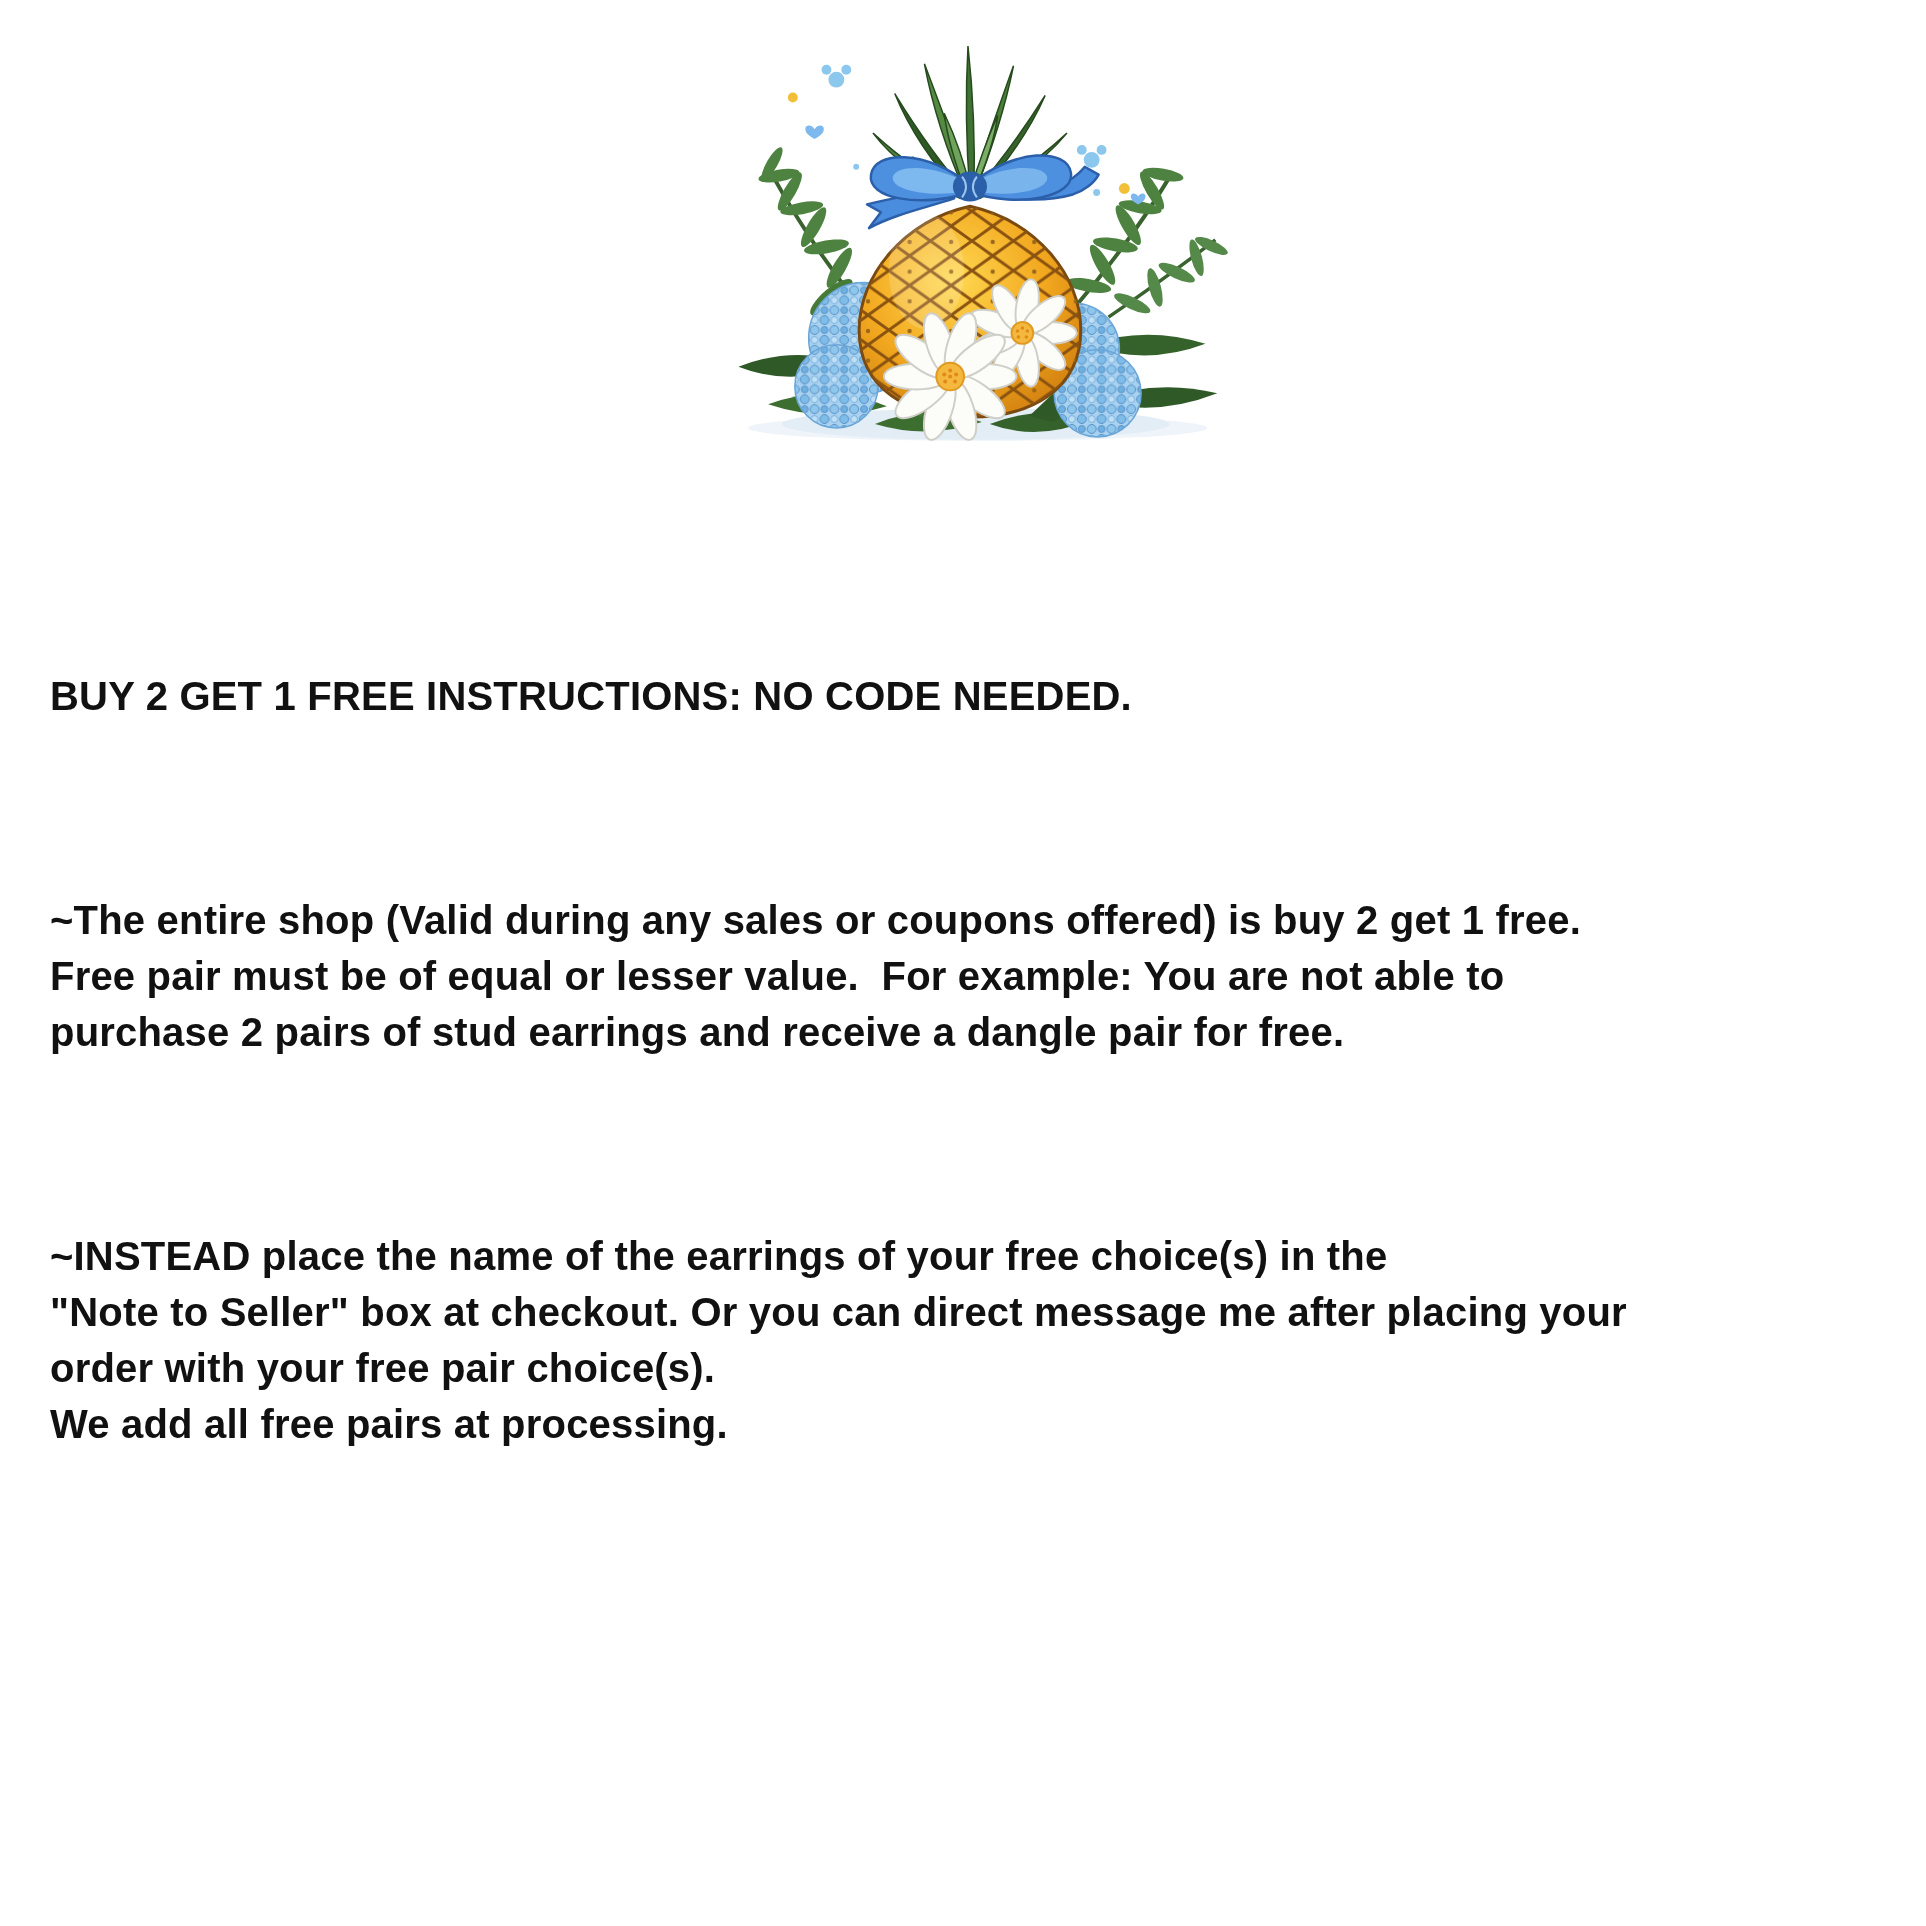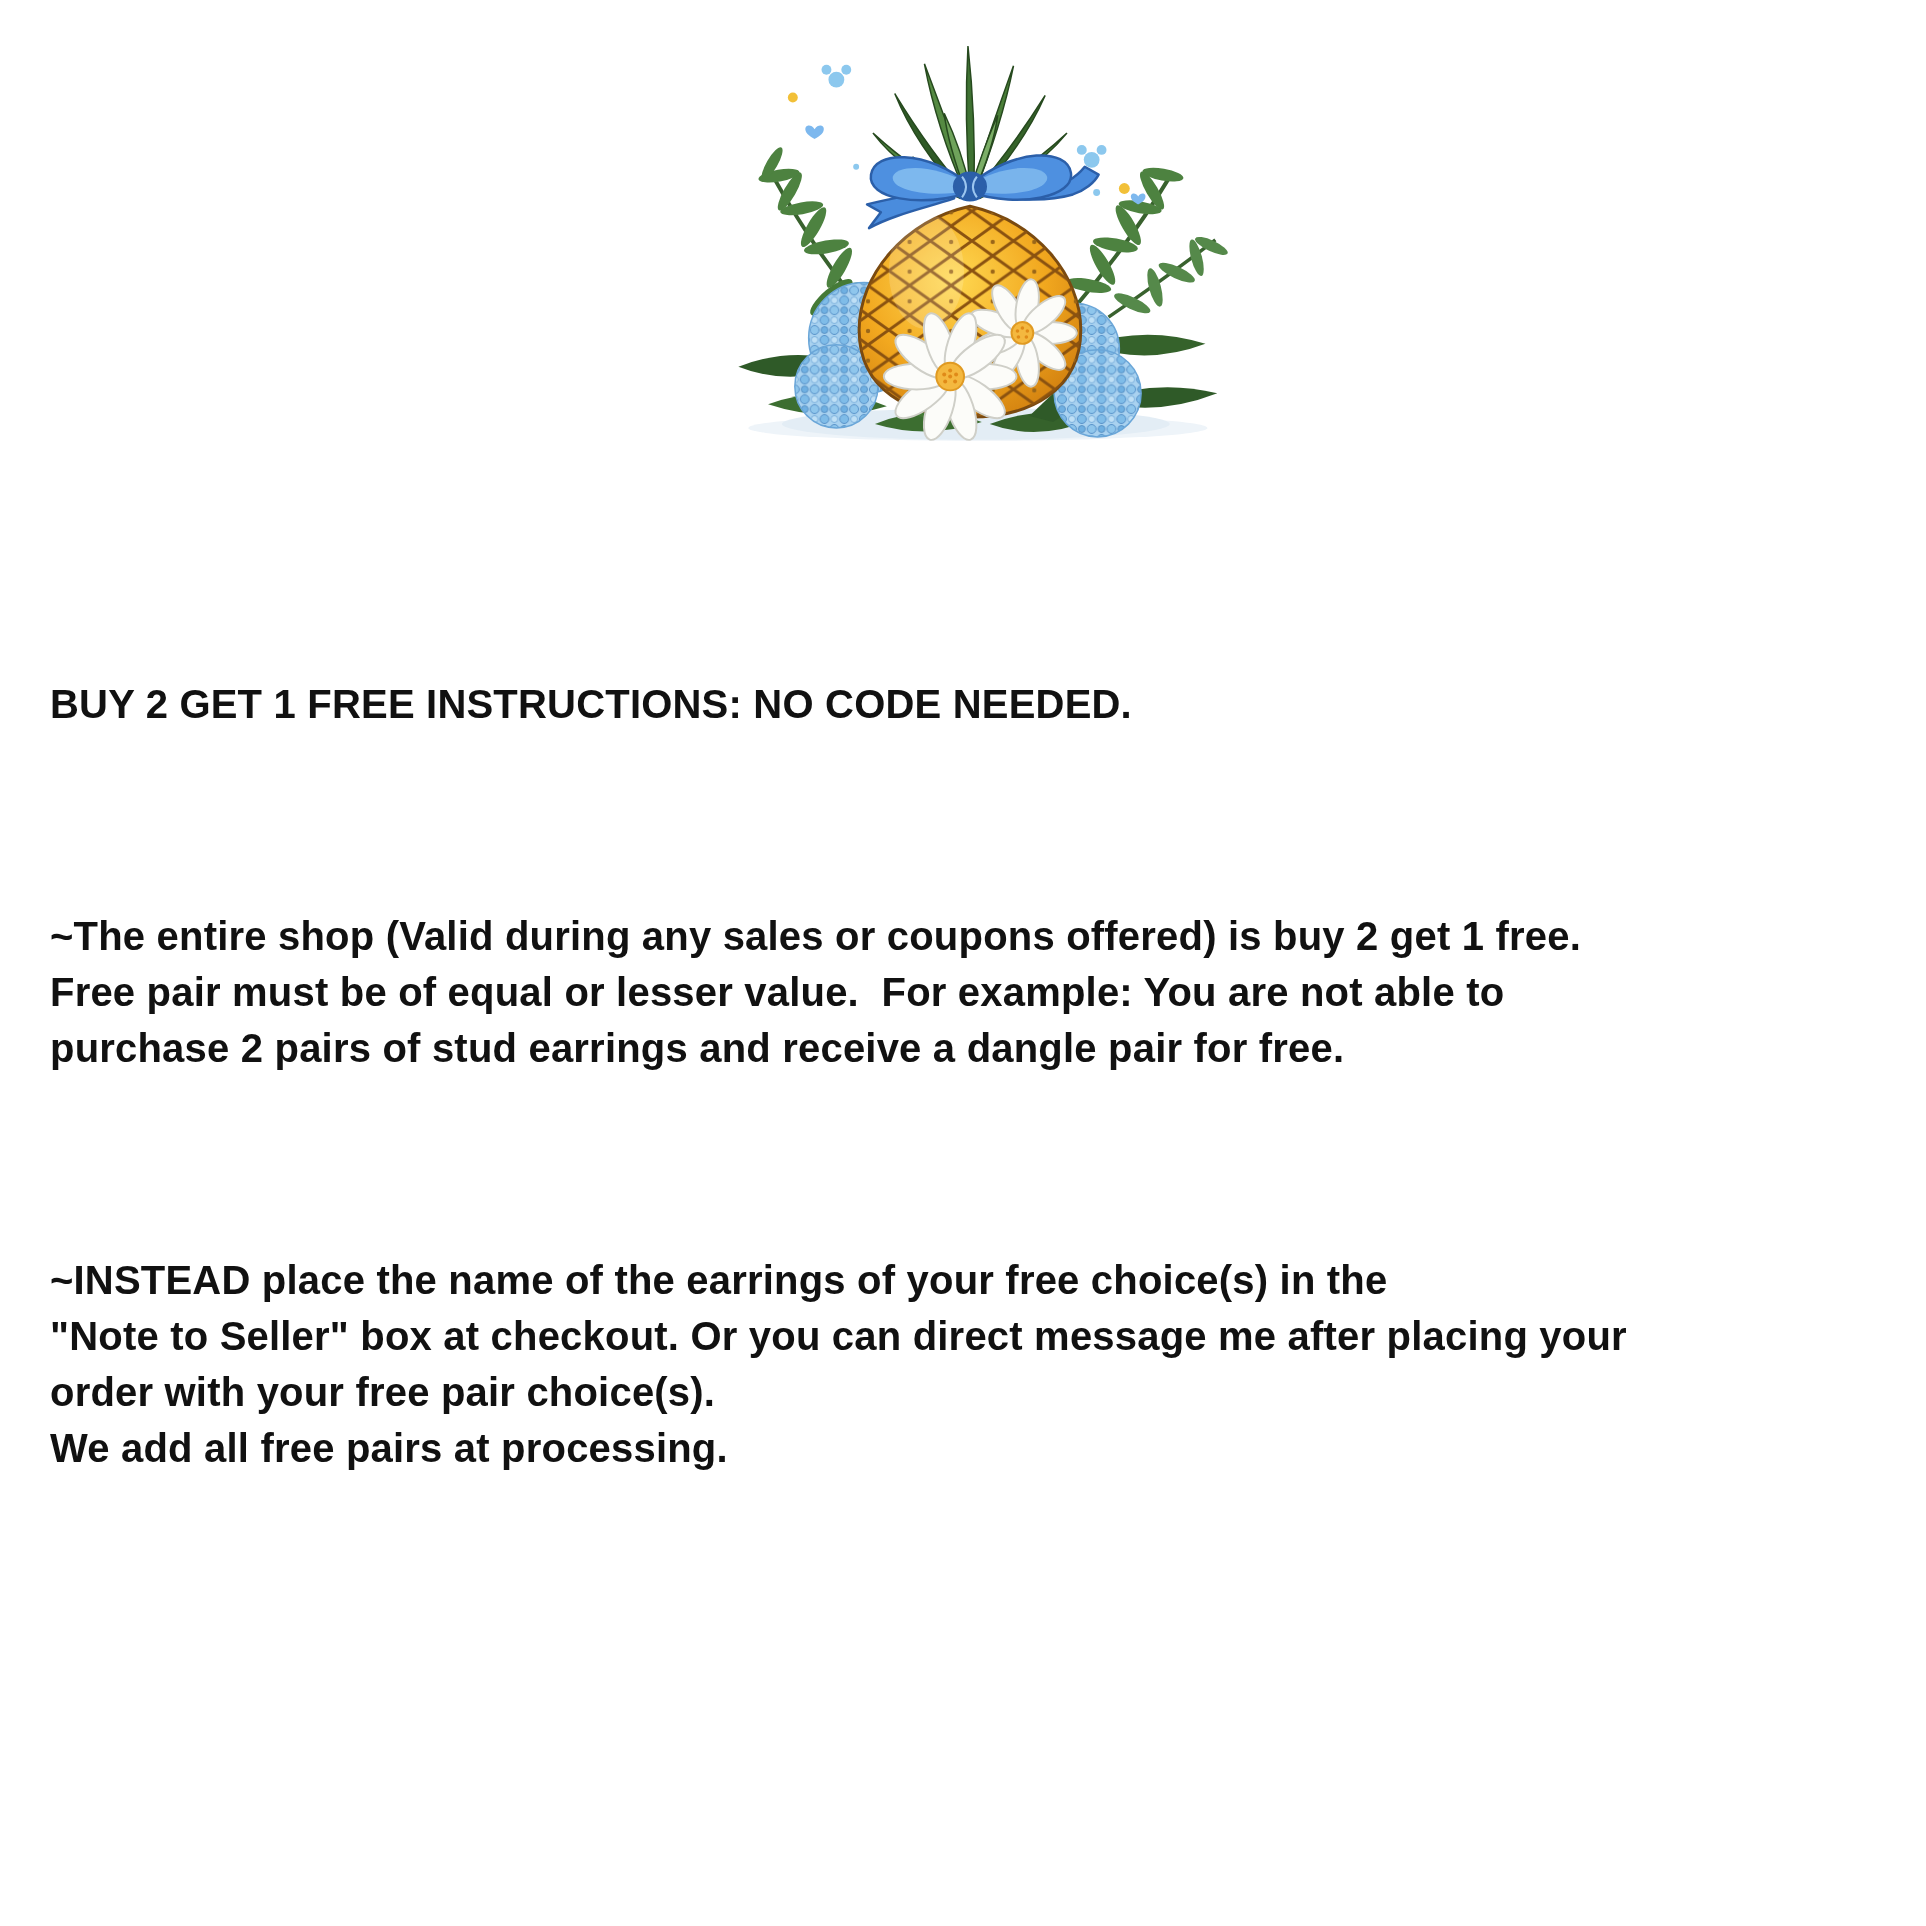--- a/index.html
+++ b/index.html
@@ -29,25 +29,25 @@
     font-weight: 700;
     font-size: 40px;
     line-height: 56px;
     letter-spacing: 0.2px;
     white-space: pre;
   }
   .text-block h1 {
     font-size: 40px;
     font-weight: 700;
     line-height: 56px;
-    margin: 8px 0 56px 0;
+    margin: 0 0 56px 0;
     white-space: pre;
   }
   .text-block p {
-    margin: 8px 0 56px 0;
+    margin: 0 0 56px 0;
     white-space: pre;
   }
 </style>
 </head>
 <body>
 
 <div class="page">
 
   <figure class="illustration">
     <svg viewBox="0 0 575 442" xmlns="http://www.w3.org/2000/svg">

